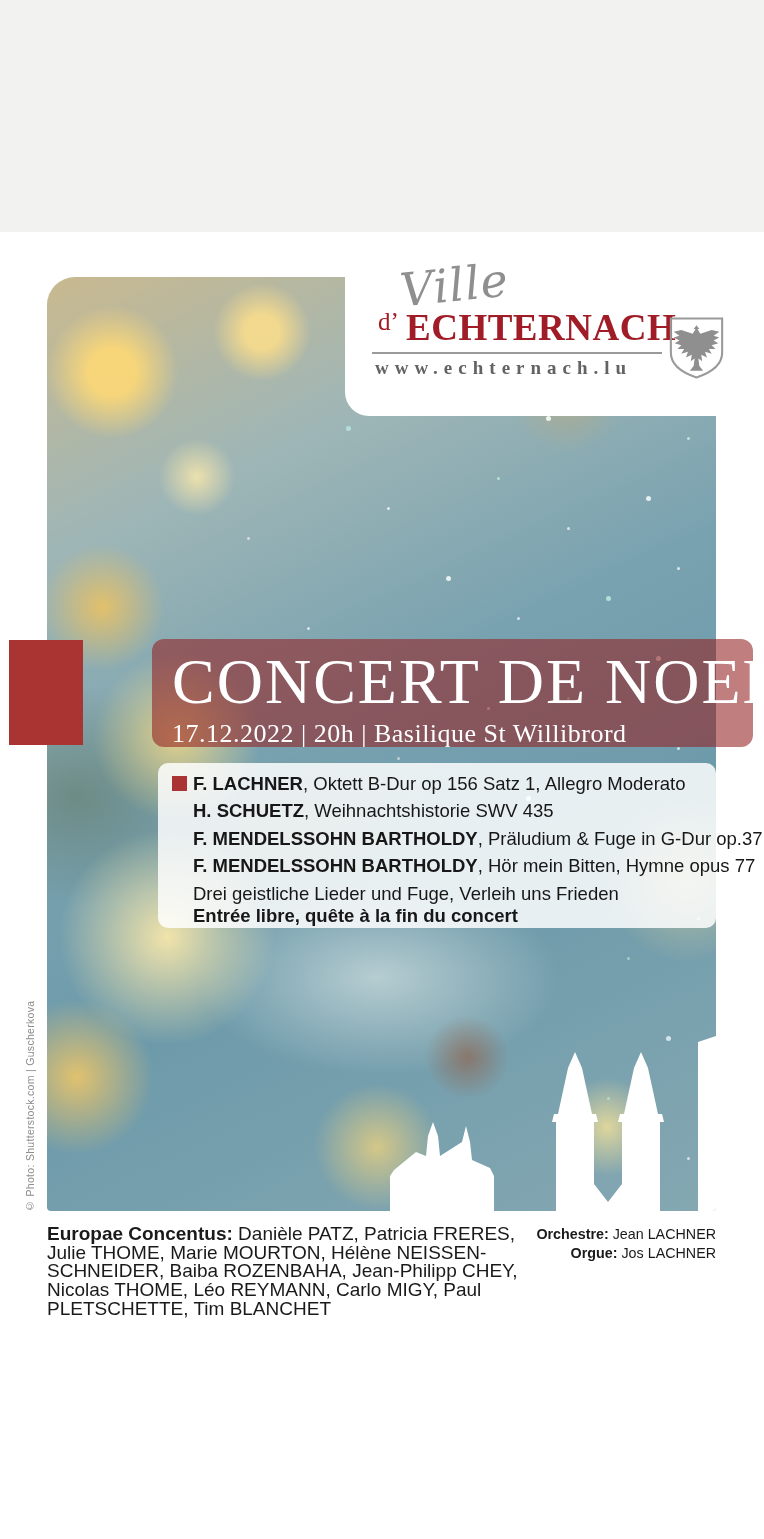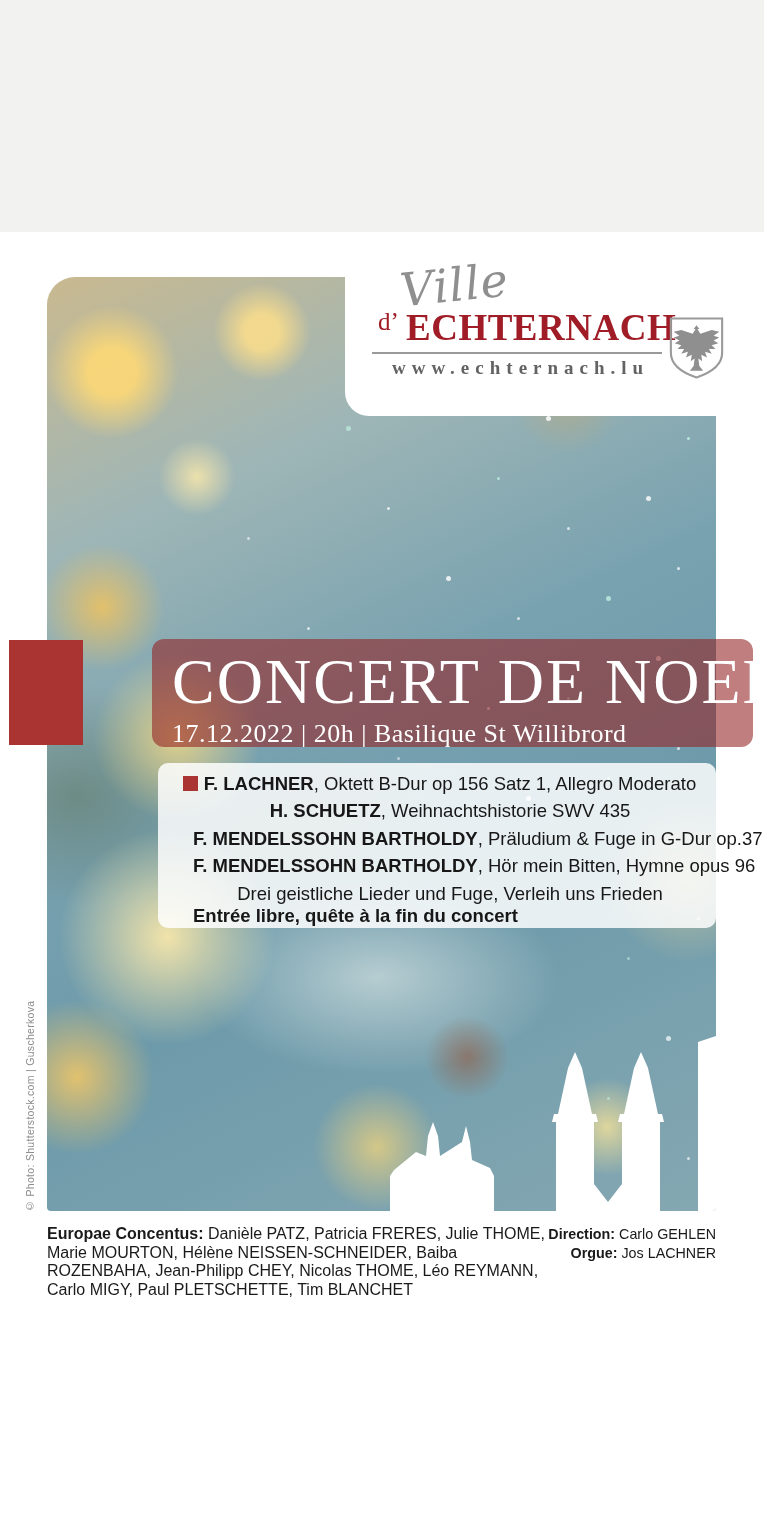--- a/index.html
+++ b/index.html
@@ -55,50 +55,50 @@
 
   
   .header-box{position:absolute;left:345px;top:277px;width:371px;height:139px;background:#ffffff;
     border-radius:0 0 0 24px;}
   .logo-ville{position:absolute;left:400px;top:258px;font-family:"DejaVu Serif",serif;font-style:italic;
     font-size:46px;color:#8f8f8f;transform:rotate(-6deg);letter-spacing:1px;}
   .logo-d{position:absolute;left:378px;top:308px;font-family:"Liberation Serif",serif;font-size:25px;color:#a01d28;}
   .logo-city{position:absolute;left:398px;top:306px;font-family:"Liberation Serif",serif;font-weight:bold;
     font-size:37px;color:#a01d28;letter-spacing:0.5px;margin-left:8px;}
   .logo-rule{position:absolute;left:372px;top:352px;width:290px;height:2px;background:#9a9a9a;}
-  .logo-url{position:absolute;left:392px;top:357px;font-family:"Liberation Serif",serif;font-weight:bold;
+  .logo-url{position:absolute;left:375px;top:357px;font-family:"Liberation Serif",serif;font-weight:bold;
     font-size:19px;color:#636363;letter-spacing:6px;}
   .emblem{position:absolute;left:668px;top:316px;width:57px;height:64px;}
 
   
   .red-block{position:absolute;left:9px;top:640px;width:74px;height:105px;background:#a93431;}
   .banner{position:absolute;left:152px;top:639px;width:601px;height:108px;
     background:rgba(148,32,34,0.58);border-radius:12px;color:#ffffff;}
   .banner-title{position:absolute;left:20px;top:6px;font-family:Liberation Serif, serif;
     font-size:64px;font-weight:normal;letter-spacing:2px;white-space:nowrap;}
   .banner-sub{position:absolute;left:20px;top:64px;font-family:"Liberation Serif",serif;
     font-size:26px;letter-spacing:0.5px;white-space:nowrap;margin-top:16px;}
 
   
   .program-box{position:absolute;left:158px;top:763px;width:558px;height:165px;
-    background:rgba(255,255,255,0.84);border-radius:10px;padding:0;text-align:center;}
+    background:rgba(255,255,255,0.84);border-radius:10px;padding:0;}
   .program-lines{position:absolute;left:14px;top:7px;width:535px;font-size:18.5px;color:#171717;line-height:27.4px;}
   .program-line{white-space:nowrap;}
   .bullet{display:inline-block;width:15px;height:15px;background:#a93431;margin-right:6px;vertical-align:-1px;}
   .bullet-spacer{display:inline-block;width:21px;}
   .bold{font-weight:bold;}
   .program-note{position:absolute;left:35px;top:133px;font-size:18.5px;font-weight:bold;color:#171717;white-space:nowrap;margin-top:9px;}
 
   
   .photo-credit{position:absolute;left:24px;top:1032px;height:180px;width:16px;
     writing-mode:vertical-rl;transform:rotate(180deg);font-size:10.5px;color:#8c8c8c;letter-spacing:0.3px;
     white-space:nowrap;}
 
   
-  .credits-left{position:absolute;left:47px;top:1225px;width:500px;font-size:16px;line-height:18.7px;color:#1a1a1a;}
+  .credits-left{position:absolute;left:47px;top:1225px;width:500px;font-size:19px;line-height:18.7px;color:#1a1a1a;}
   .credits-right{position:absolute;left:416px;top:1225px;width:300px;font-size:14.3px;line-height:18.7px;
     color:#1a1a1a;text-align:right;}
 </style>
 </head>
 <body>
 
 <div class="page">
 
   <div class="gray-band"></div>
 
@@ -128,29 +128,29 @@
   <div class="banner">
     <div class="banner-title">CONCERT DE NOEL</div>
     <div class="banner-sub">17.12.2022 | 20h | Basilique St Willibrord</div>
   </div>
 
   <div class="program-box">
     <div class="program-lines">
       <div class="program-line"><span class="bullet"></span><span class="bold">F. LACHNER</span><span>, Oktett B-Dur op 156 Satz 1, Allegro Moderato</span></div>
       <div class="program-line"><span class="bullet-spacer"></span><span class="bold">H. SCHUETZ</span><span>, Weihnachtshistorie SWV 435</span></div>
       <div class="program-line"><span class="bullet-spacer"></span><span class="bold">F. MENDELSSOHN BARTHOLDY</span><span>, Präludium &amp; Fuge in G-Dur op.37 Nr.2</span></div>
-      <div class="program-line"><span class="bullet-spacer"></span><span class="bold">F. MENDELSSOHN BARTHOLDY</span><span>, Hör mein Bitten, Hymne opus 96</span></div>
+      <div class="program-line"><span class="bullet-spacer"></span><span class="bold">F. MENDELSSOHN BARTHOLDY</span><span>, Hör mein Bitten, Hymne opus 77</span></div>
       <div class="program-line"><span class="bullet-spacer"></span><span class="bold"></span><span>Drei geistliche Lieder und Fuge, Verleih uns Frieden</span></div>
     </div>
     <div class="program-note">Entrée libre, quête à la fin du concert</div>
   </div>
 
   <div class="photo-credit">© Photo: Shutterstock.com | Guscherkova</div>
 
   <div class="credits-left">
     <span class="bold">Europae Concentus:</span><span> Danièle PATZ, Patricia FRERES, Julie THOME, Marie MOURTON, Hélène NEISSEN-SCHNEIDER, Baiba ROZENBAHA, Jean-Philipp CHEY, Nicolas THOME, Léo REYMANN, Carlo MIGY, Paul PLETSCHETTE, Tim BLANCHET</span>
   </div>
   <div class="credits-right">
-    <div><span class="bold">Direction:</span><span> Carlo GEHLEN</span></div>
+    <div><span class="bold">Orchestre:</span><span> Jean LACHNER</span></div>
     <div><span class="bold">Orgue:</span><span> Jos LACHNER</span></div>
   </div>
 
 </div>
 
 </body></html>

